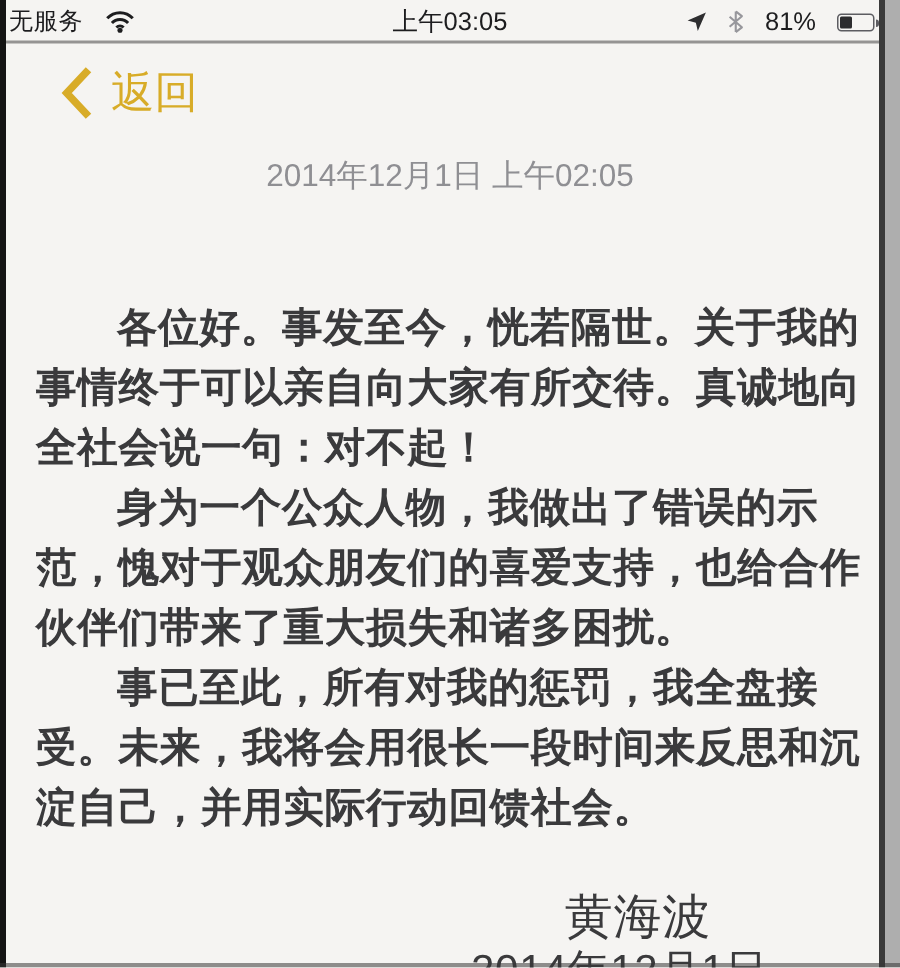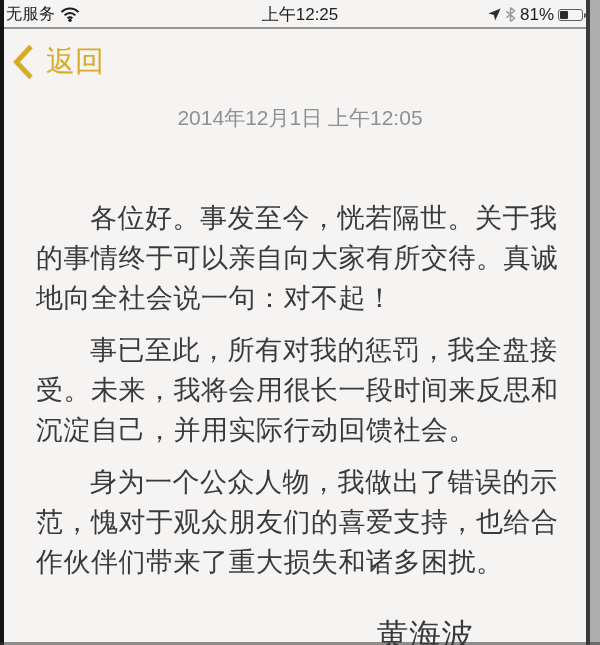--- a/index.html
+++ b/index.html
@@ -25,21 +25,21 @@
     position: relative;
     height: 27px;
     display: flex;
     align-items: center;
     justify-content: space-between;
     padding: 2px 14px 0 6px;
     box-sizing: border-box;
     font-size: 17px;
     color: #1d1d1f;
   }
-  .status-left, .status-right { display: flex; align-items: center; gap: 4px; }
+  .status-left, .status-right { display: flex; align-items: center; gap: 14px; }
   .status-time {
     position: absolute; left: 0; right: 0; text-align: center;
     font-size: 17px; color: #1d1d1f; pointer-events: none;
   }
   .carrier { font-size: 16px; letter-spacing: 0.5px; }
   .battery-pct { font-size: 17px; }
   .battery {
     position: relative;
     width: 25px; height: 12px;
     border: 1.5px solid #5c5c61;
@@ -61,21 +61,21 @@
   }
 
   
   .hairline { height: 2px; background: rgba(70,70,70,0.55); }
 
   
   .nav-bar {
     height: 66px;
     display: flex;
     align-items: center;
-    padding-left: 12px;
+    padding-left: 40px;
   }
   .back-button {
     display: flex;
     align-items: center;
     gap: 12px;
     color: #d8ac28;
     font-size: 29px;
     cursor: pointer;
     background: none; border: none; padding: 0;
     font-family: inherit;
@@ -90,21 +90,21 @@
     color: #8f8f93;
   }
   .note-body {
     margin-top: 67px;
     padding: 0 26px 0 24px;
     font-size: 27px;
     line-height: 40px;
     color: #3a3a3c;
     letter-spacing: 0.5px;
   }
-  .note-body p { margin: 12px; text-indent: 2em; }
+  .note-body p { margin: 0; text-indent: 2em; font-weight: bold; }
 
   .signature-block { margin-top: 35px; color: #3a3a3c; }
   .signature-name {
     text-align: right;
     padding-right: 100px;
     font-size: 32px;
     line-height: 36px;
   }
   .signature-date {
     text-align: right;
@@ -123,21 +123,21 @@
       <span class="carrier">无服务</span>
       <span style="display:flex;">
         <svg width="20" height="15" viewBox="0 0 20 15">
           <path d="M1.5 5.2 A 11.5 11.5 0 0 1 18.5 5.2" stroke="#1d1d1f" stroke-width="2" fill="none"></path>
           <path d="M4.6 8.4 A 7.3 7.3 0 0 1 15.4 8.4" stroke="#1d1d1f" stroke-width="2" fill="none"></path>
           <path d="M7.6 11.3 A 3.4 3.4 0 0 1 12.4 11.3" stroke="#1d1d1f" stroke-width="2" fill="none"></path>
           <circle cx="10" cy="13.2" r="1.7" fill="#1d1d1f"></circle>
         </svg>
       </span>
     </div>
-    <div class="status-time">上午12:25</div>
+    <div class="status-time">上午03:05</div>
     <div class="status-right">
       <span style="display:flex;">
         <svg width="13" height="13" viewBox="0 0 13 13">
           <path d="M12.6 0.4 L7.2 12.6 L5.9 7.1 L0.4 5.6 Z" fill="#2e2e30"></path>
         </svg>
       </span>
       <span style="display:flex;">
         <svg width="11" height="15" viewBox="0 0 11 15">
           <path d="M5.5 0.6 L5.5 14.4 M5.5 0.6 L9.6 3.8 L1.4 10.8 M1.4 4.2 L9.6 11.2 L5.5 14.4" stroke="#97979c" stroke-width="1.4" fill="none" stroke-linejoin="round"></path>
         </svg>
@@ -156,26 +156,26 @@
     <button class="back-button">
       <span style="display:flex;">
         <svg width="22" height="36" viewBox="0 0 22 36">
           <path d="M19 2.5 L4.5 18 L19 33.5" stroke="#d8ac28" stroke-width="5" fill="none"></path>
         </svg>
       </span>
       <span>返回</span>
     </button>
   </div>
 
-  <div class="date-header">2014年12月1日 上午12:05</div>
+  <div class="date-header">2014年12月1日 上午02:05</div>
 
   <div class="note-body">
     <p>各位好。事发至今，恍若隔世。关于我的事情终于可以亲自向大家有所交待。真诚地向全社会说一句：对不起！</p>
+    <p>身为一个公众人物，我做出了错误的示范，愧对于观众朋友们的喜爱支持，也给合作伙伴们带来了重大损失和诸多困扰。</p>
     <p>事已至此，所有对我的惩罚，我全盘接受。未来，我将会用很长一段时间来反思和沉淀自己，并用实际行动回馈社会。</p>
-    <p>身为一个公众人物，我做出了错误的示范，愧对于观众朋友们的喜爱支持，也给合作伙伴们带来了重大损失和诸多困扰。</p>
     <div class="signature-block">
       <div class="signature-name">黄海波</div>
       <div class="signature-date">2014年12月1日</div>
     </div>
   </div>
 
   <div class="edge-left"></div>
   <div class="edge-right-line"></div>
   <div class="edge-right-gray"></div>
   <div class="edge-bottom"></div>

